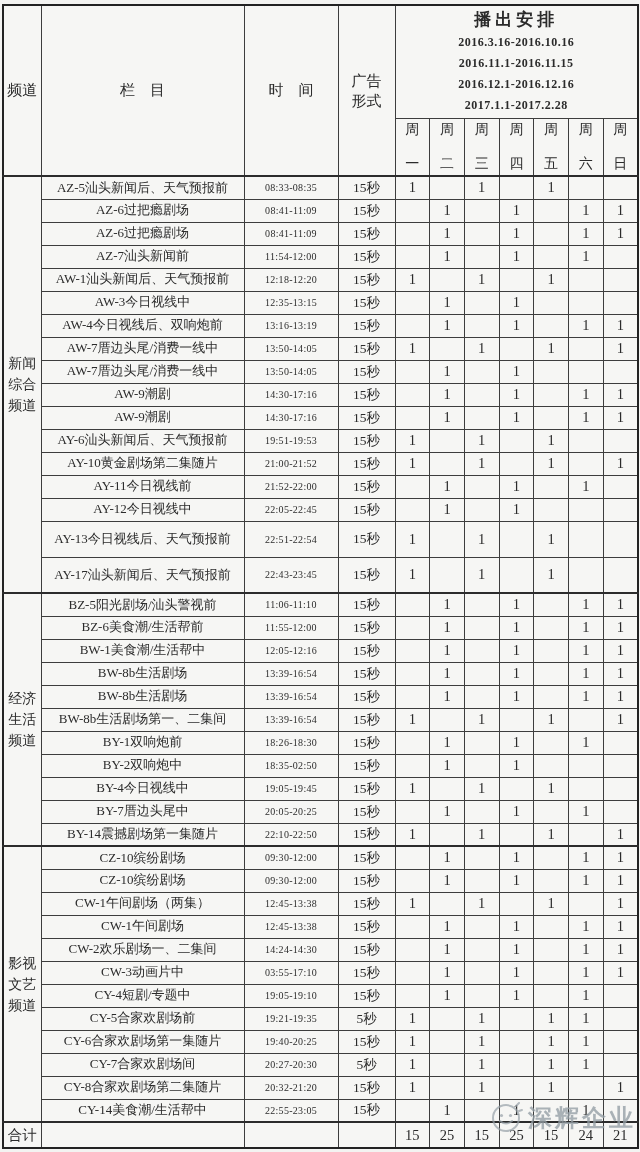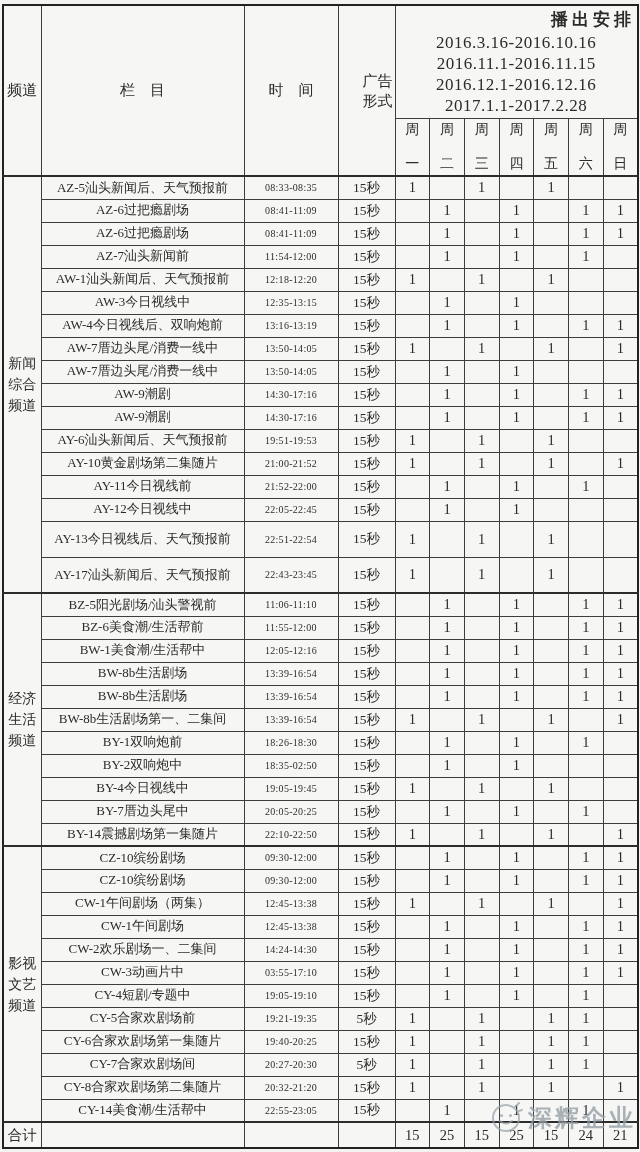--- a/index.html
+++ b/index.html
@@ -24,26 +24,26 @@
     overflow:hidden;
   }
   table.sched{border:2px solid #222;}
   col.c-channel{width:38px;}
   col.c-program{width:203px;}
   col.c-time{width:94px;}
   col.c-ad{width:57px;}
   col.c-day{width:34.7px;}
   .hdr{font-size:15px;}
   .hdr-schedule{height:112px;padding:2px 0;}
-  .sched-title{font-size:17px;letter-spacing:4px;line-height:24px;font-weight:bold;text-align:right;}
-  .date-line{font-size:17px;line-height:21px;letter-spacing:.5px;}
+  .sched-title{font-size:17px;letter-spacing:4px;line-height:24px;font-weight:bold;}
+  .date-line{font-size:12px;line-height:21px;letter-spacing:.5px;font-weight:bold;}
   .day-hdr{height:56px;font-size:14px;padding:4px 0;}
   .day-hdr div{line-height:16px;}
   .day-hdr .d-top{margin-bottom:18px;}
-  .ad-hdr div{line-height:20px;font-size:15px;text-align:right;}
+  .ad-hdr div{line-height:20px;font-size:15px;}
   tbody tr{height:23px;}
   tbody tr.tall{height:36px;}
   .channel-cell{font-size:14px;padding:0;}
   .channel-cell div{line-height:21px;}
   .program-cell{
     text-align:left;font-size:13px;line-height:1.25;
     padding-left:7px;padding-right:4px;
   }
   .time-cell{font-size:10px;letter-spacing:.3px;}
   .ad-cell{font-size:13.5px;}

